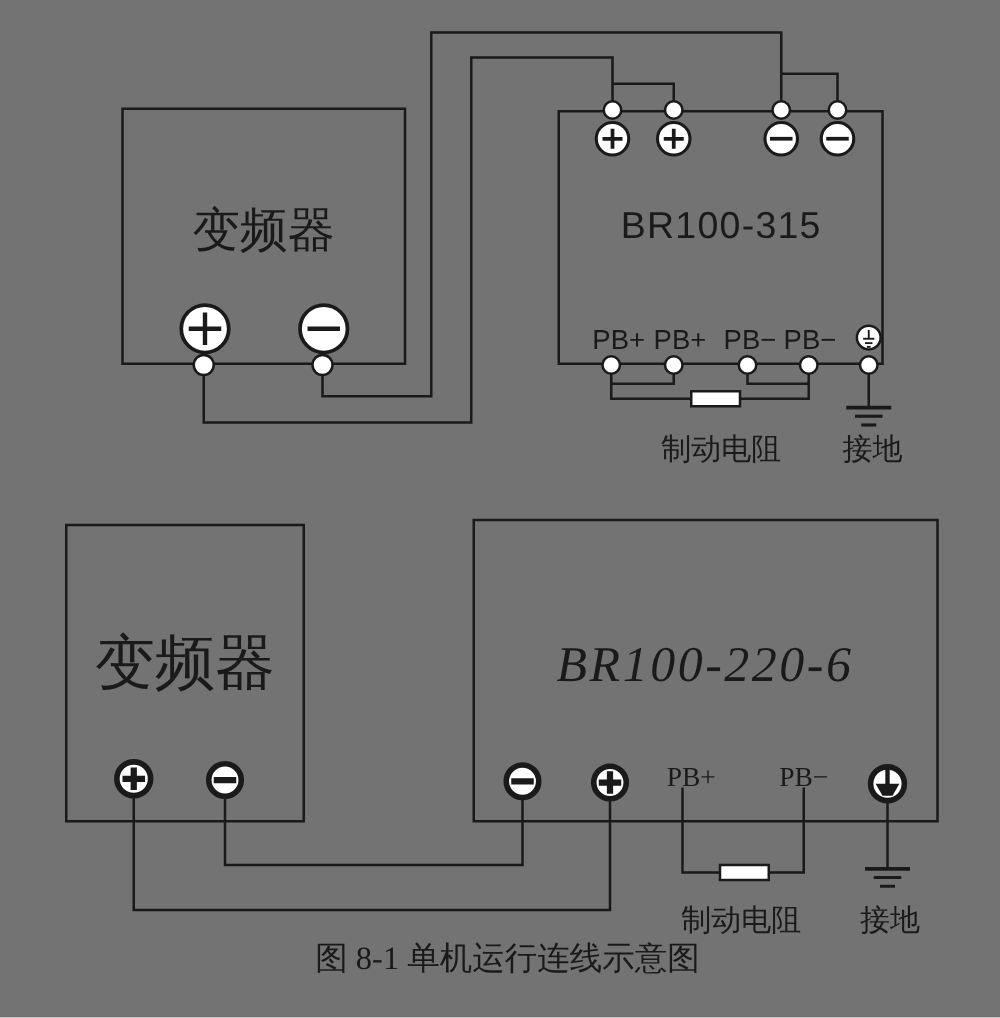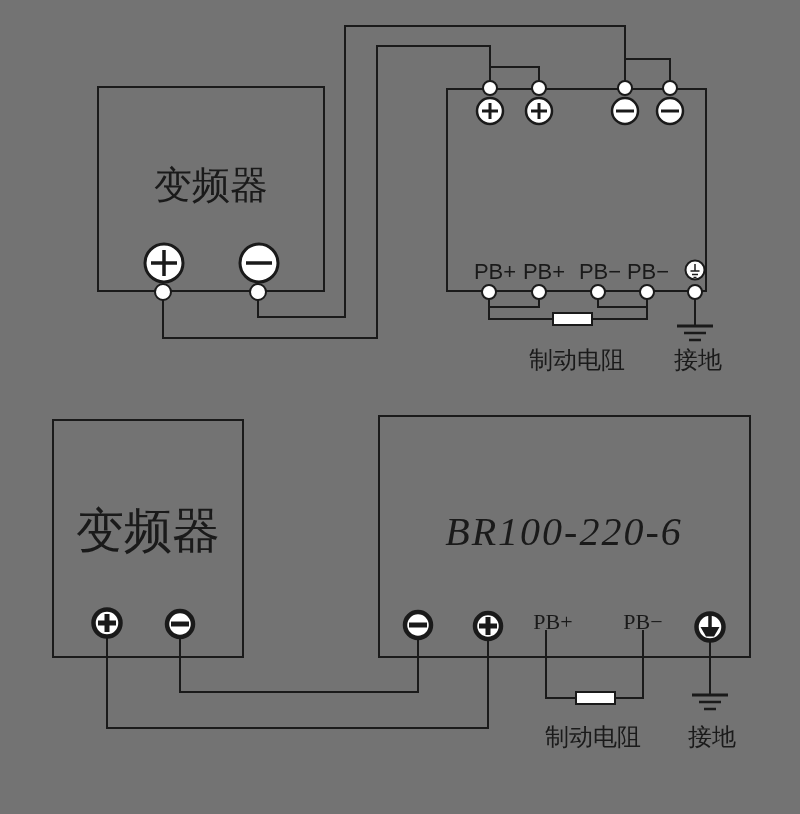--- a/index.html
+++ b/index.html
@@ -180,31 +180,33 @@
       <path d="M479 626 H497 M488 617 V635" stroke-width="5"></path>
     </g>
     <g>
       <circle cx="710" cy="627" r="13.5" fill="#ffffff" stroke-width="4.5"></circle>
       <path d="M710 615 V628" stroke-width="3.5"></path>
       <path d="M700.5 627 H719.5 L714 636.5 H706 Z" fill="#1a1a1a" stroke="none"></path>
     </g>
   </svg>
 
   <div class="lbl serif top-inverter-label">变频器</div>
+  <div class="lbl sans top-brake-model">BR100-315</div>
 
   <div class="lbl sans pb-top pb-top-1">PB+</div>
   <div class="lbl sans pb-top pb-top-2">PB+</div>
   <div class="lbl sans pb-top pb-top-3">PB−</div>
   <div class="lbl sans pb-top pb-top-4">PB−</div>
 
   <div class="lbl serif top-resistor-label">制动电阻</div>
   <div class="lbl serif top-ground-label">接地</div>
 
   <div class="lbl serif bottom-inverter-label">变频器</div>
   <div class="lbl serif bottom-brake-model">BR100-220-6</div>
 
   <div class="lbl serif pb-bottom pb-bottom-plus">PB+</div>
   <div class="lbl serif pb-bottom pb-bottom-minus">PB−</div>
 
   <div class="lbl serif bottom-resistor-label">制动电阻</div>
   <div class="lbl serif bottom-ground-label">接地</div>
 
+  <div class="lbl serif figure-caption">图 8-1 单机运行连线示意图</div>
 </div>
 
 </body></html>

